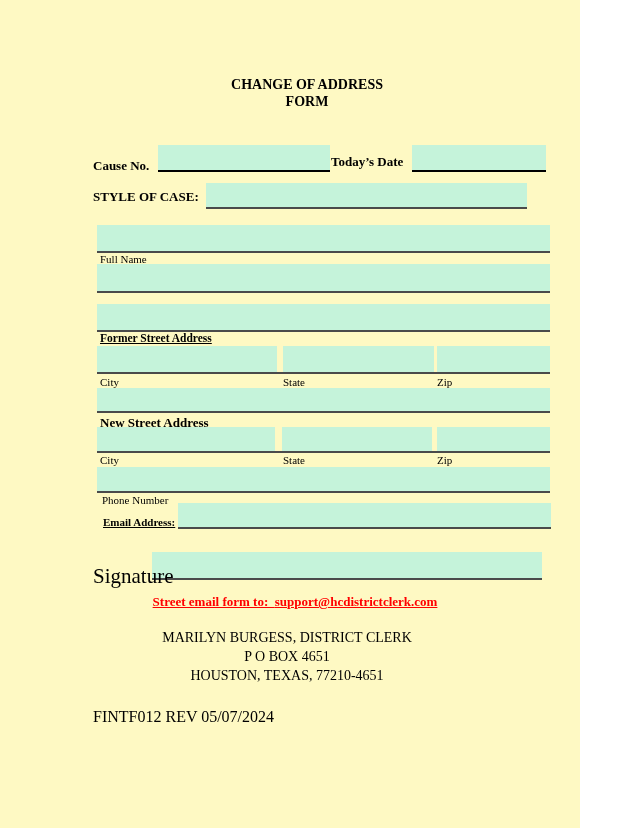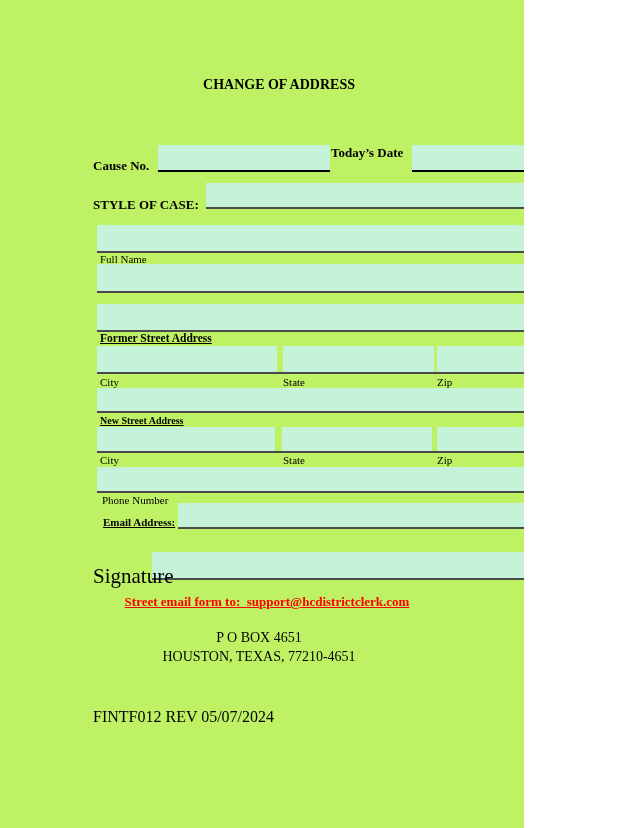--- a/index.html
+++ b/index.html
@@ -2,23 +2,23 @@
 <html><head>
 <meta charset="utf-8">
 <style>
   html, body {
     margin: 0;
     padding: 0;
     background: #ffffff;
   }
   .page {
     position: relative;
-    width: 524px;
+    width: 580px;
     height: 828px;
-    background: #bef264;
+    background: #fef9c3;
     font-family: "Liberation Serif", "DejaVu Serif", serif;
     color: #000000;
     overflow: hidden;
   }
   .lbl {
     position: absolute;
     font-size: 11px;
     color: #000000;
     white-space: nowrap;
   }
@@ -92,48 +92,49 @@
     font-size: 16px;
   }
 </style>
 </head>
 <body>
 
 <div class="page">
 
   <div class="title-block">
     <div>CHANGE OF ADDRESS</div>
+    <div>FORM</div>
   </div>
 
   <span class="caption" style="left:93px; top:158px;">Cause No.</span>
   <input type="text" class="field ul-dark" style="left: 158px; top: 145px; width: 172px; height: 27px;">
-  <span class="caption" style="left:331px; top:145px;">Today’s Date</span>
+  <span class="caption" style="left:331px; top:154px;">Today’s Date</span>
   <input type="text" class="field ul-dark" style="left: 412px; top: 145px; width: 134px; height: 27px;">
 
-  <span class="caption" style="left:93px; top:197px;">STYLE OF CASE:</span>
+  <span class="caption" style="left:93px; top:189px;">STYLE OF CASE:</span>
   <input type="text" class="field ul-gray" style="left: 206px; top: 183px; width: 321px; height: 26px;">
 
   <input type="text" class="field ul-gray" style="left: 97px; top: 225px; width: 453px; height: 28px;">
   <span class="lbl" style="left:100px; top:253px;">Full Name</span>
 
   <input type="text" class="field ul-gray" style="left: 97px; top: 264px; width: 453px; height: 29px;">
 
   <input type="text" class="field ul-gray" style="left: 97px; top: 304px; width: 453px; height: 28px;">
   <span class="lbl b" style="left:100px; top:332px; font-size:11.5px;">Former Street Address</span>
 
   <input type="text" class="field" style="left: 97px; top: 346px; width: 180px; height: 26px;">
   <input type="text" class="field" style="left: 283px; top: 346px; width: 151px; height: 26px;">
   <input type="text" class="field" style="left: 437px; top: 346px; width: 113px; height: 26px;">
   <div class="line" style="left:97px; top:372px; width:453px;"></div>
   <span class="lbl" style="left:100px; top:376px;">City</span>
   <span class="lbl" style="left:283px; top:376px;">State</span>
   <span class="lbl" style="left:437px; top:376px;">Zip</span>
 
   <input type="text" class="field ul-gray" style="left: 97px; top: 388px; width: 453px; height: 25px;">
-  <span class="lbl b" style="left:100px; top:415px; font-size:10px;text-align:center;">New Street Address</span>
+  <span class="lbl b" style="left:100px; top:415px; font-size:13px;text-align:center;">New Street Address</span>
 
   <input type="text" class="field" style="left: 97px; top: 427px; width: 178px; height: 24px;">
   <input type="text" class="field" style="left: 282px; top: 427px; width: 150px; height: 24px;">
   <input type="text" class="field" style="left: 437px; top: 427px; width: 113px; height: 24px;">
   <div class="line" style="left:97px; top:451px; width:453px;"></div>
   <span class="lbl" style="left:100px; top:454px;">City</span>
   <span class="lbl" style="left:283px; top:454px;">State</span>
   <span class="lbl" style="left:437px; top:454px;">Zip</span>
 
   <input type="text" class="field ul-gray" style="left: 97px; top: 467px; width: 453px; height: 26px;">
@@ -141,19 +142,20 @@
 
   <span class="lbl b" style="left:103px; top:516px;">Email Address:</span>
   <input type="text" class="field ul-gray" style="left: 178px; top: 503px; width: 373px; height: 26px;">
 
   <input type="text" class="field ul-gray" style="left: 152px; top: 552px; width: 390px; height: 28px;">
   <span class="signature-lbl">Signature</span>
 
   <div class="email-instruction"><span>Street email form to:  </span><span>support@hcdistrictclerk.com</span></div>
 
   <div class="clerk-block">
+    <div>MARILYN BURGESS, DISTRICT CLERK</div>
     <div>P O BOX 4651</div>
     <div>HOUSTON, TEXAS, 77210-4651</div>
   </div>
 
   <div class="footer-code">FINTF012 REV 05/07/2024</div>
 
 </div>
 
 </body></html>

